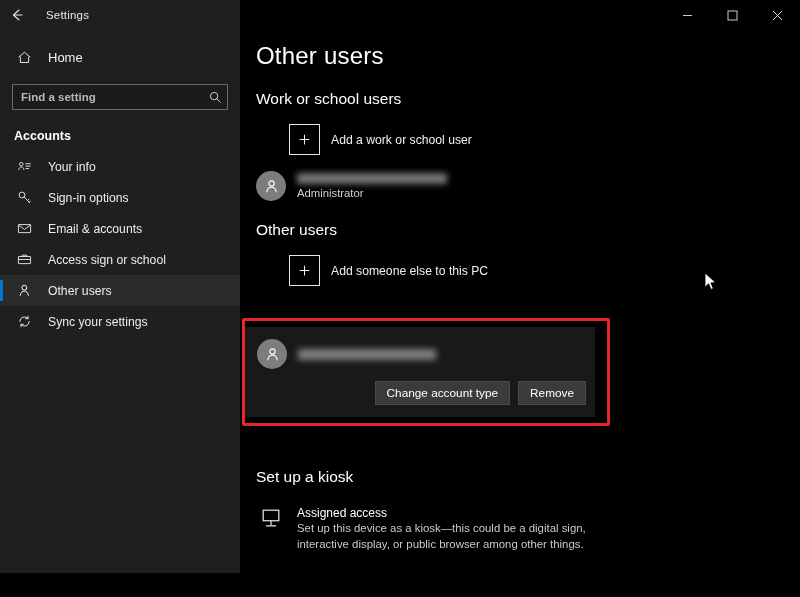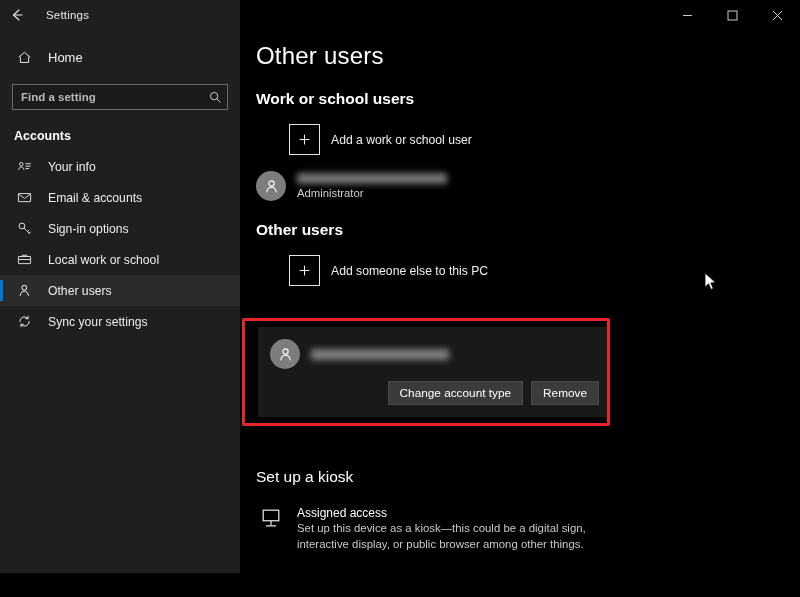--- a/index.html
+++ b/index.html
@@ -188,21 +188,21 @@
     font-size: 24px;
     color: #ffffff;
     margin: 12px 0 0 0;
     font-weight: normal;
     letter-spacing: .2px;
   }
   .group-title {
     font-size: 15.5px;
     color: #ffffff;
     margin: 20px 0 0 0;
-    font-weight: bold;
+    font-weight: normal;
   }
   .add-row {
     display: flex;
     align-items: center;
     margin-top: 16px;
     margin-left: 33px;
   }
   .plus-box {
     width: 31px;
     height: 31px;
@@ -262,21 +262,21 @@
     left: 2px;
     top: 318px;
     width: 368px;
     height: 108px;
     border: 3px solid #e8252a;
     box-sizing: border-box;
     border-radius: 2px;
   }
   .account-card {
     position: absolute;
-    left: 18px;
+    left: 5px;
     top: 327px;
     width: 350px;
     height: 90px;
     background: #191919;
     box-sizing: border-box;
   }
   .card-user {
     display: flex;
     align-items: center;
     padding: 12px 0 0 12px;
@@ -424,46 +424,46 @@
           <path d="M1.9 11.2 C2.3 9.3 3.4 8.5 4.6 8.5 C5.8 8.5 6.9 9.3 7.3 11.2" stroke="#e4e4e4" stroke-width="1" stroke-linecap="round"></path>
           <path d="M9.5 5 H14.2 M9.5 7.6 H14.2 M9.5 10.2 H12.4" stroke="#e4e4e4" stroke-width="1" stroke-linecap="round"></path>
         </svg>
       </div>
       <div class="nav-label">Your info</div>
     </div>
 
     <div class="nav-item">
       <div class="nav-icon">
         <svg width="15" height="15" viewBox="0 0 16 16" fill="none">
+          <circle cx="5.3" cy="5.3" r="3.1" stroke="#e4e4e4" stroke-width="1"></circle>
+          <path d="M7.6 7.6 L13.4 13.4 M11.2 11.2 L12.6 9.9 M13 13 L14.2 11.8" stroke="#e4e4e4" stroke-width="1" stroke-linecap="round"></path>
+        </svg>
+      </div>
+      <div class="nav-label">Sign-in options</div>
+    </div>
+
+    <div class="nav-item">
+      <div class="nav-icon">
+        <svg width="15" height="15" viewBox="0 0 16 16" fill="none">
           <rect x="1.5" y="3.8" width="13" height="8.6" stroke="#e4e4e4" stroke-width="1" rx="0.4"></rect>
           <path d="M1.8 4.4 L8 9 L14.2 4.4" stroke="#e4e4e4" stroke-width="1" stroke-linejoin="round"></path>
         </svg>
       </div>
       <div class="nav-label">Email &amp; accounts</div>
-    </div>
-
-    <div class="nav-item">
-      <div class="nav-icon">
-        <svg width="15" height="15" viewBox="0 0 16 16" fill="none">
-          <circle cx="5.3" cy="5.3" r="3.1" stroke="#e4e4e4" stroke-width="1"></circle>
-          <path d="M7.6 7.6 L13.4 13.4 M11.2 11.2 L12.6 9.9 M13 13 L14.2 11.8" stroke="#e4e4e4" stroke-width="1" stroke-linecap="round"></path>
-        </svg>
-      </div>
-      <div class="nav-label">Sign-in options</div>
     </div>
 
     <div class="nav-item">
       <div class="nav-icon">
         <svg width="15" height="15" viewBox="0 0 16 16" fill="none">
           <rect x="1.5" y="4.8" width="13" height="7.6" stroke="#e4e4e4" stroke-width="1" rx="0.5"></rect>
           <path d="M5.6 4.7 V3.4 H10.4 V4.7" stroke="#e4e4e4" stroke-width="1" stroke-linejoin="round"></path>
           <path d="M1.7 8 H14.3" stroke="#e4e4e4" stroke-width="1"></path>
         </svg>
       </div>
-      <div class="nav-label">Local work or school</div>
+      <div class="nav-label">Access sign or school</div>
     </div>
 
     <div class="nav-item selected">
       <div class="nav-icon">
         <svg width="15" height="15" viewBox="0 0 16 16" fill="none">
           <circle cx="7.8" cy="5" r="2.6" stroke="#ffffff" stroke-width="1.05"></circle>
           <path d="M3.4 13.2 C3.9 10 5.8 8.7 7.8 8.7 C9.8 8.7 11.7 10 12.2 13.2" stroke="#ffffff" stroke-width="1.05" stroke-linecap="round"></path>
         </svg>
       </div>
       <div class="nav-label">Other users</div>

